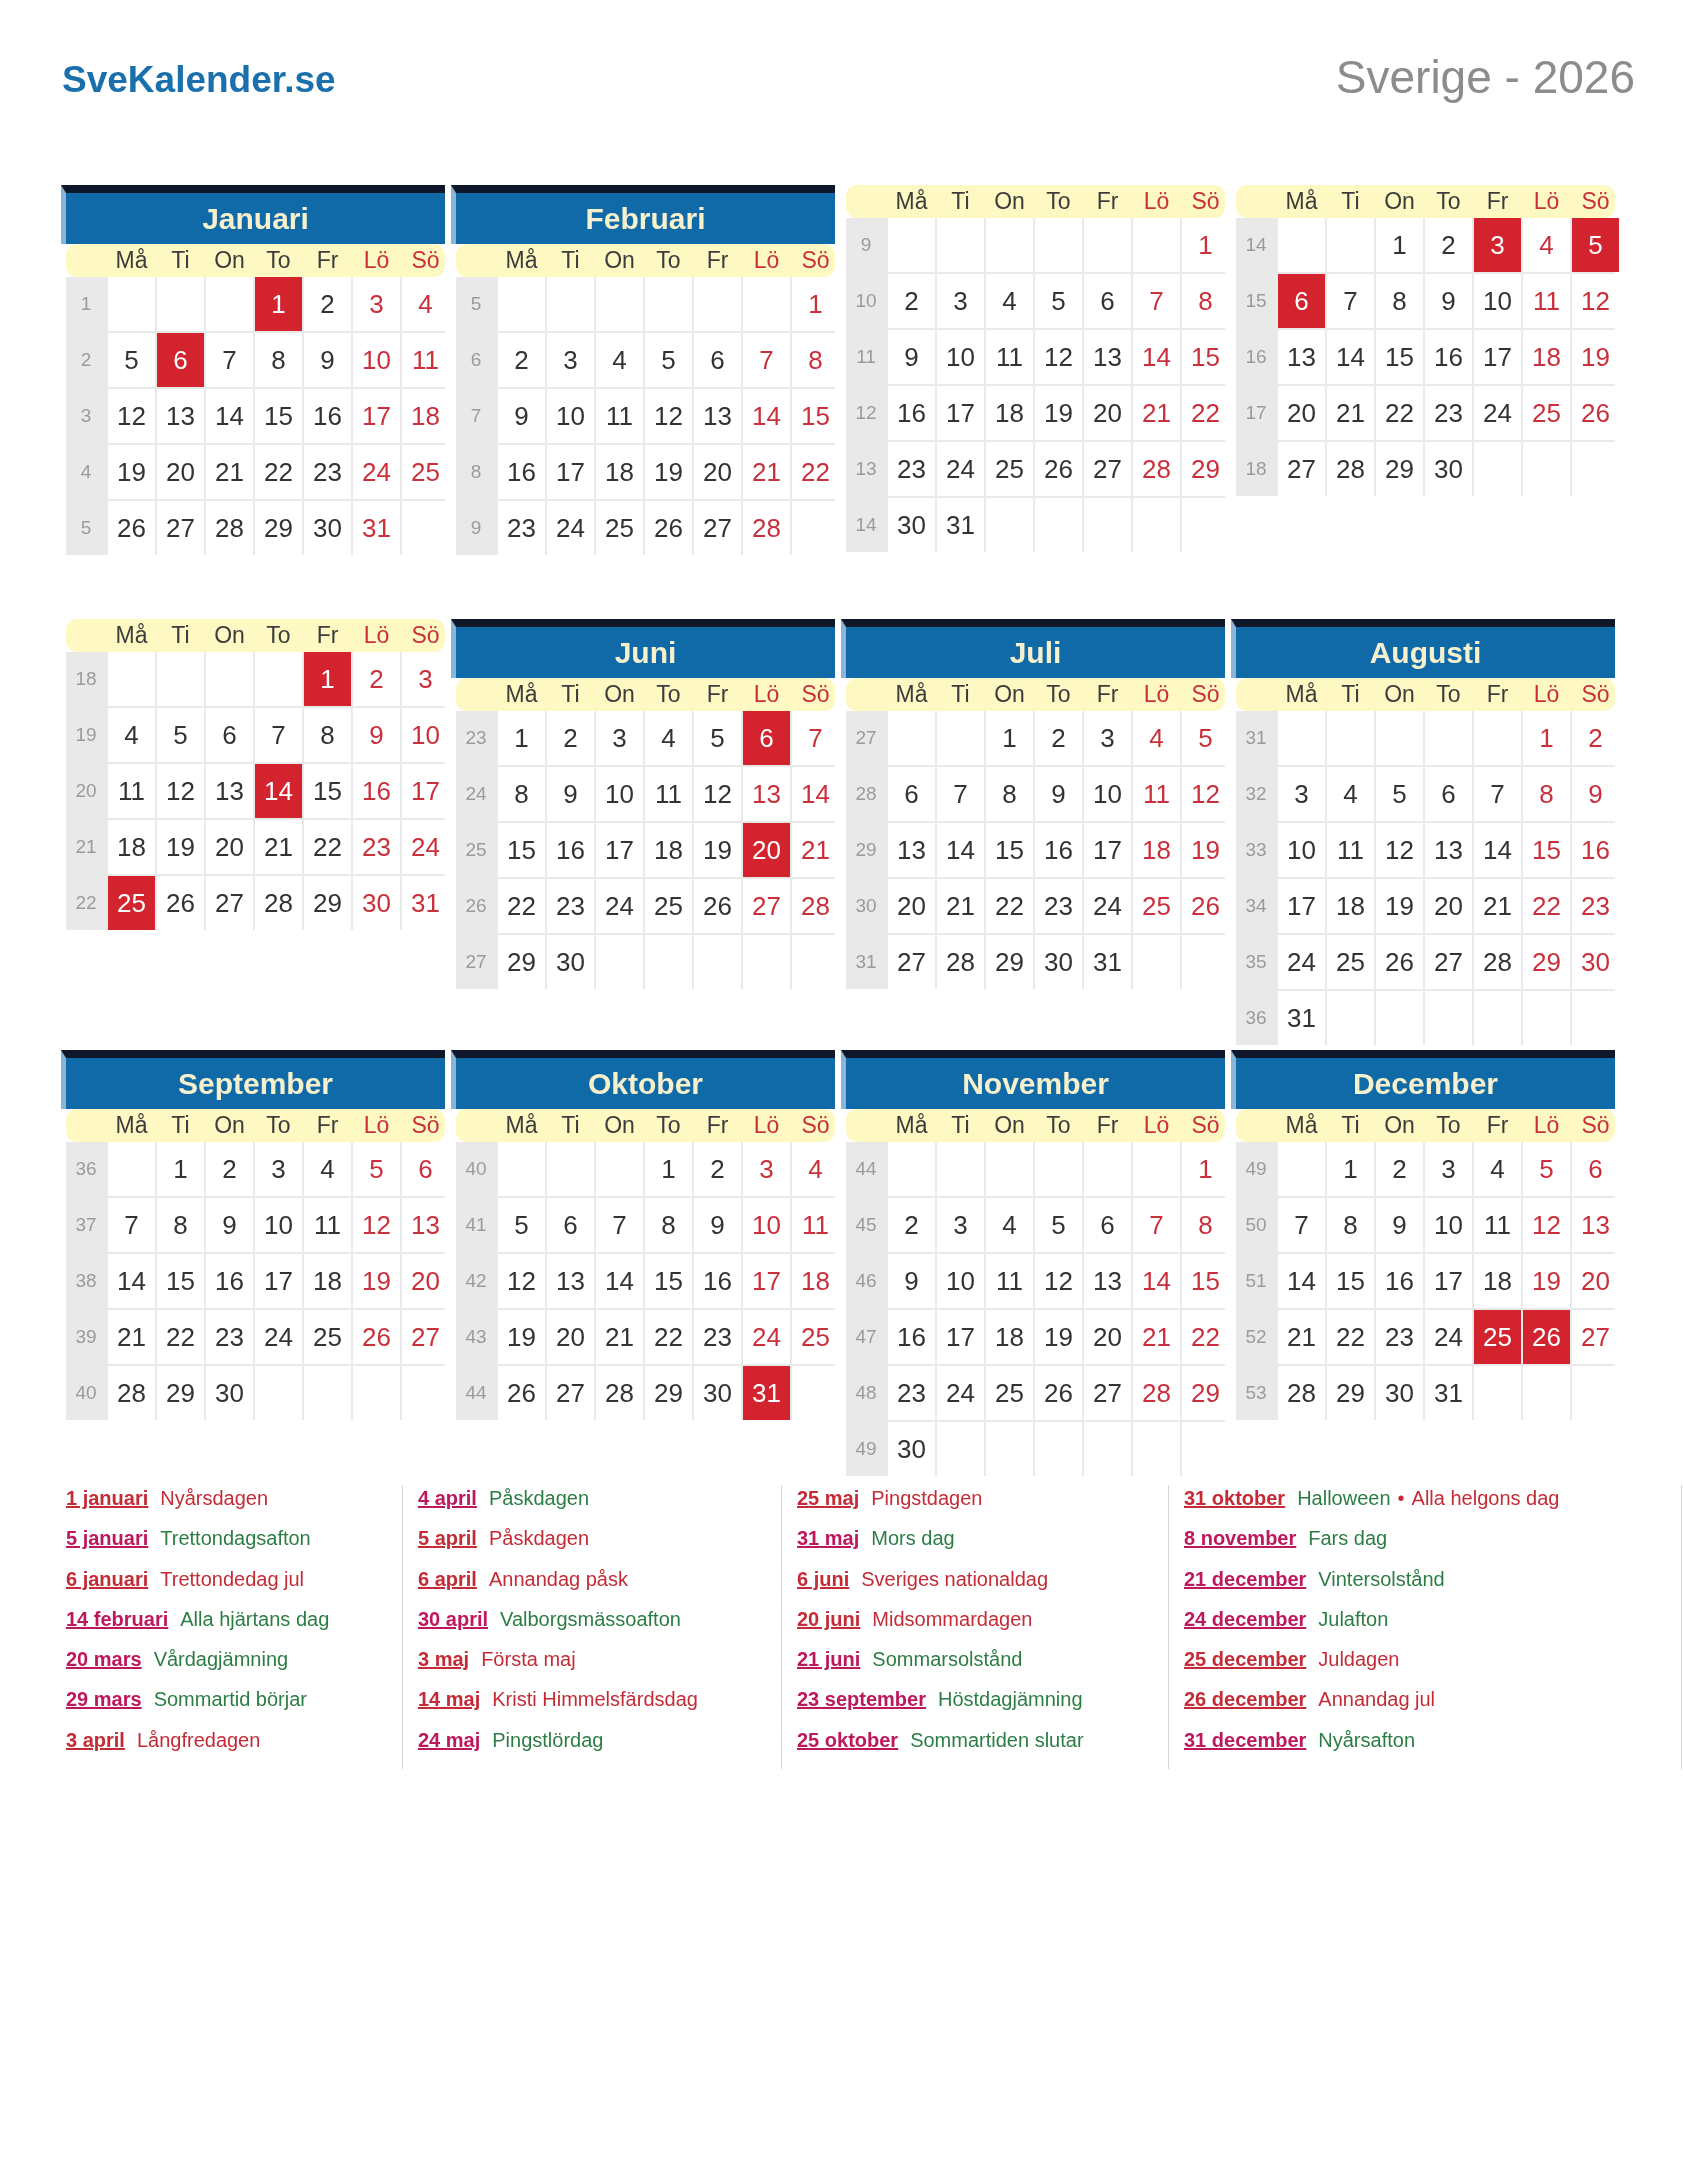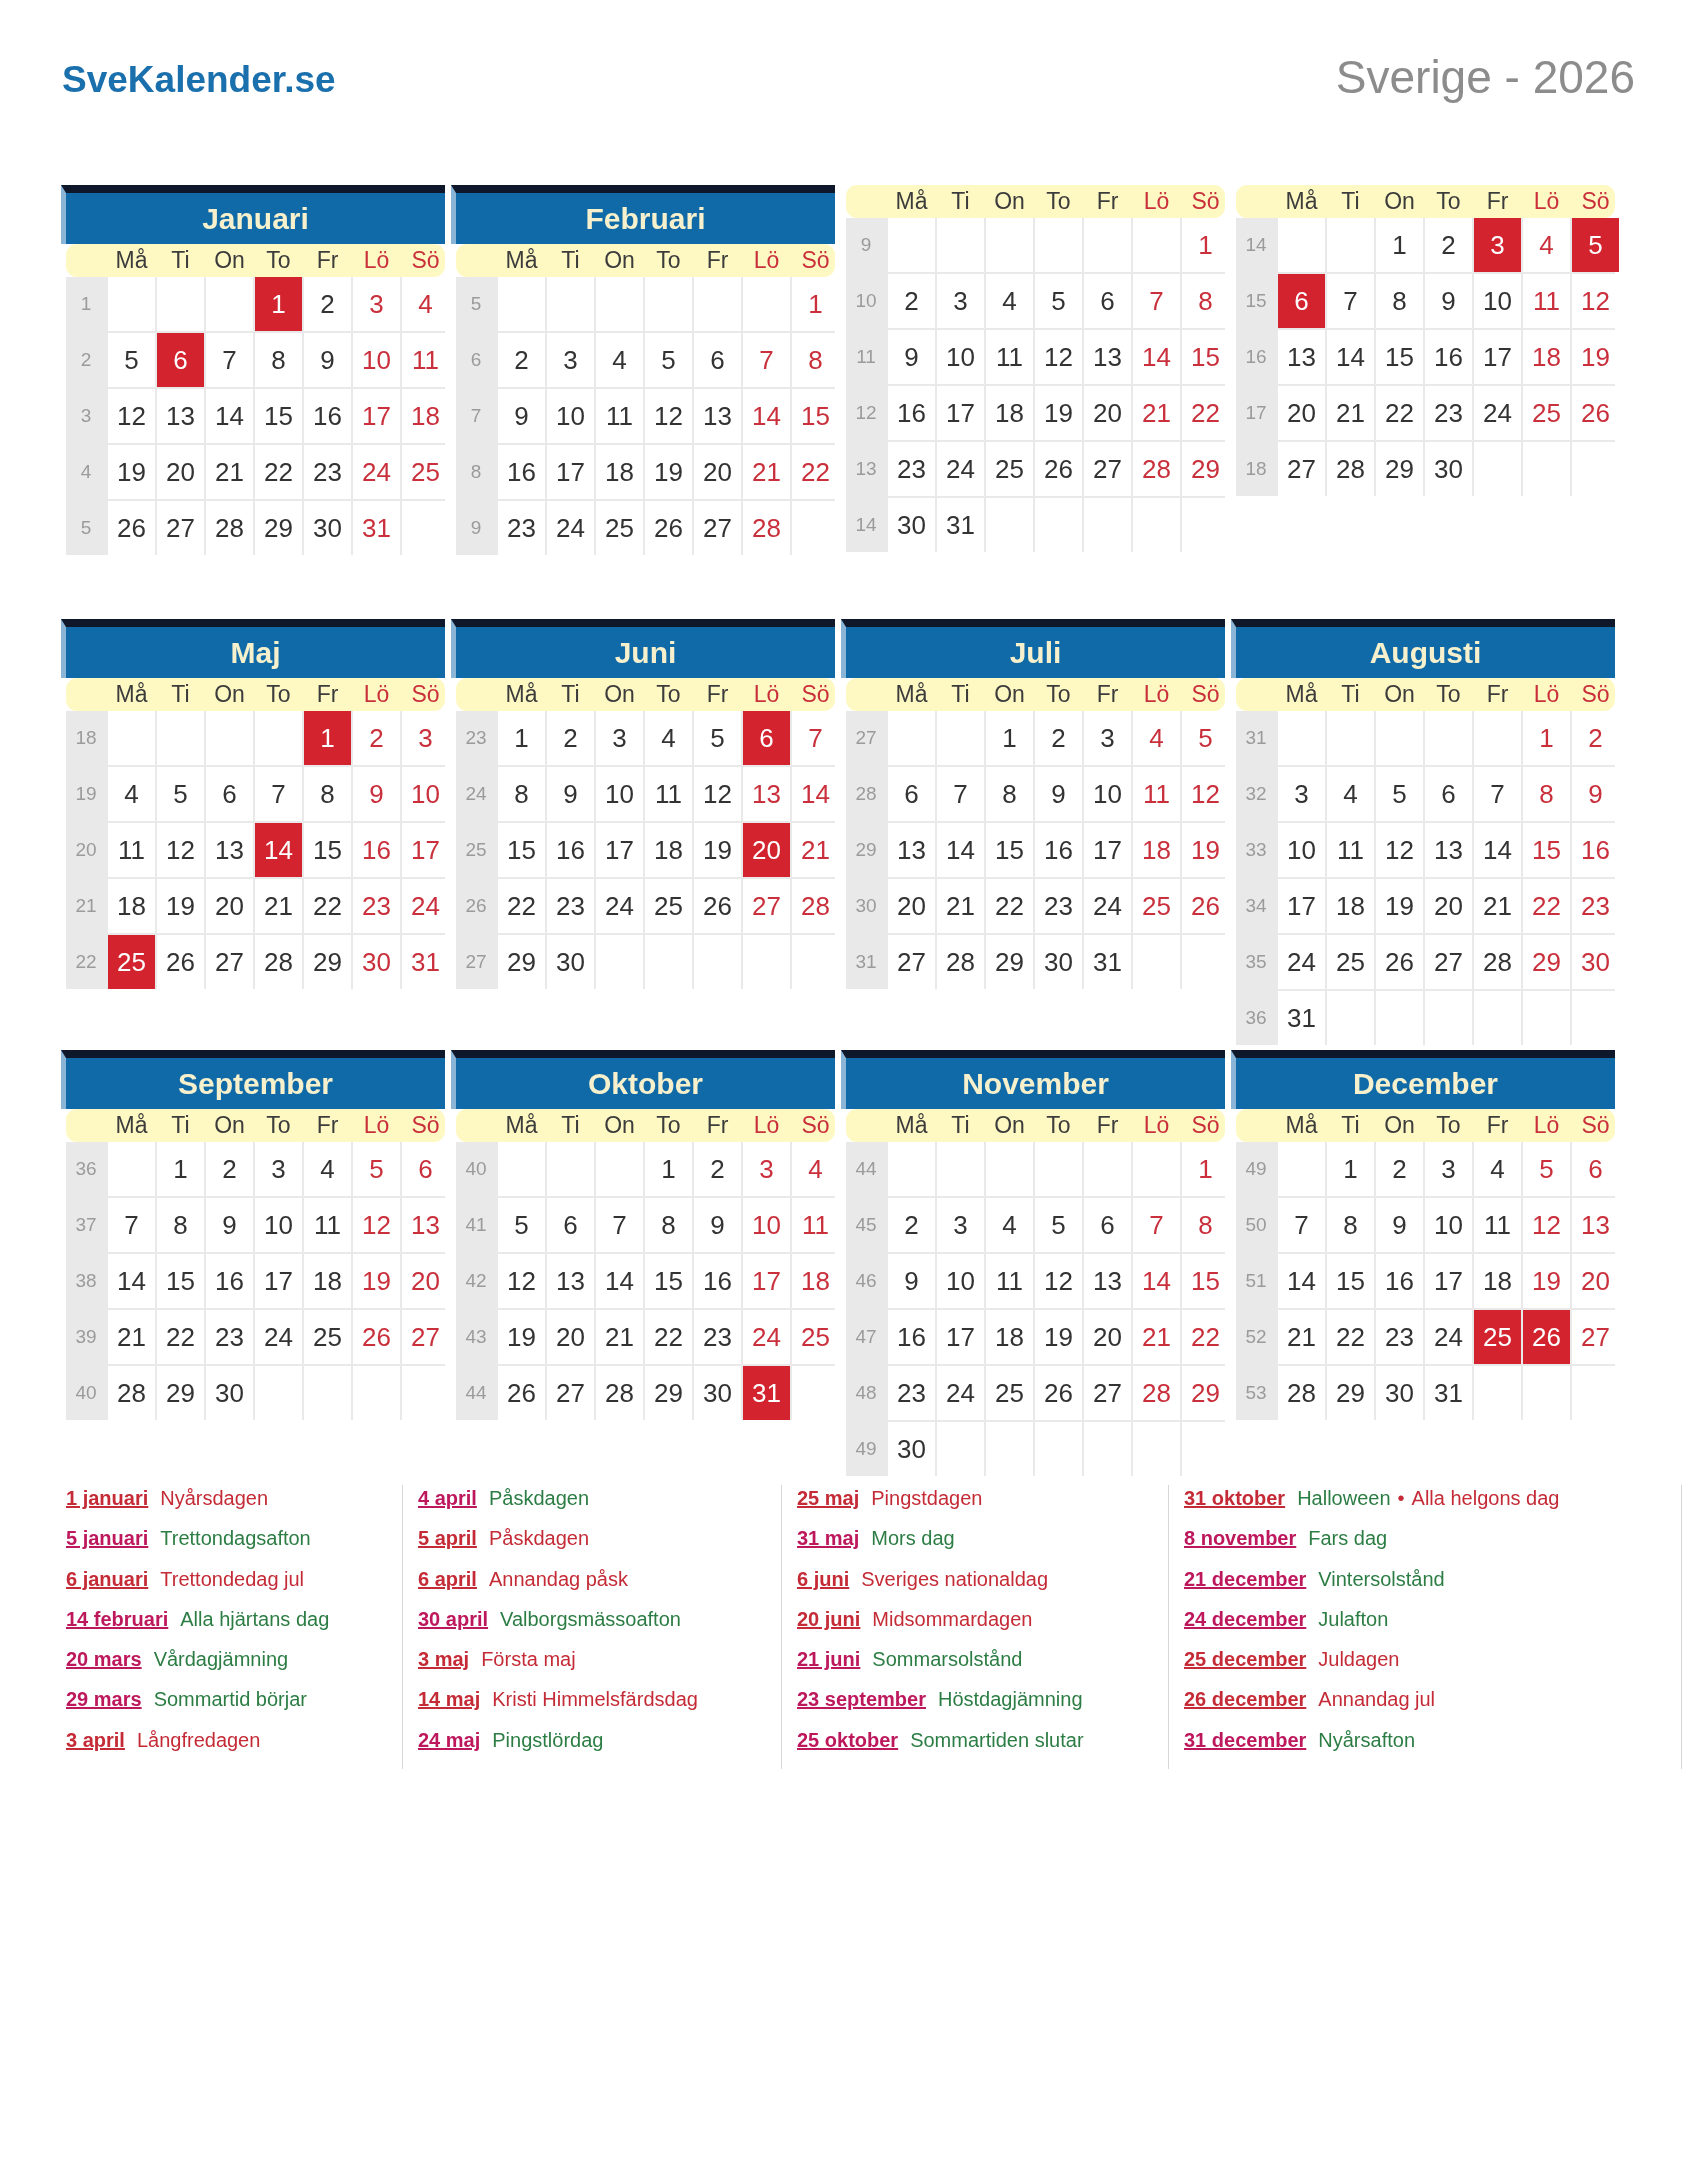--- a/index.html
+++ b/index.html
@@ -264,21 +264,20 @@
         <div class="day">27</div>
         <div class="day">28</div>
         <div class="day">29</div>
         <div class="day">30</div>
         <div class="day empty"></div>
         <div class="day empty"></div>
         <div class="day empty"></div>
       </div>
     </div>
     <div class="month">
-      <div class="month-header">Maj</div>
       <div class="weekday-row">
         <div class="wd"></div>
         <div class="wd">Må</div>
         <div class="wd">Ti</div>
         <div class="wd">On</div>
         <div class="wd">To</div>
         <div class="wd">Fr</div>
         <div class="wd weekend">Lö</div>
         <div class="wd weekend">Sö</div>
       </div>

